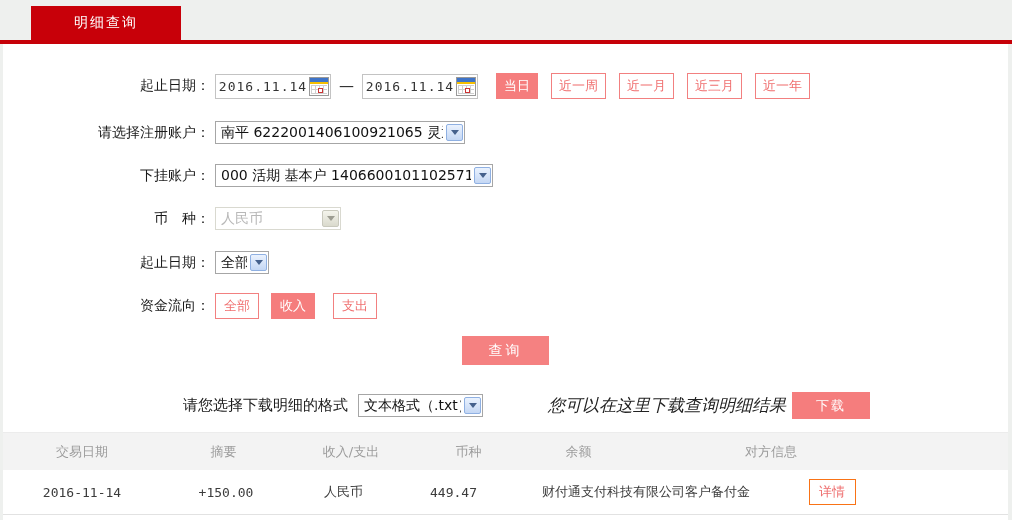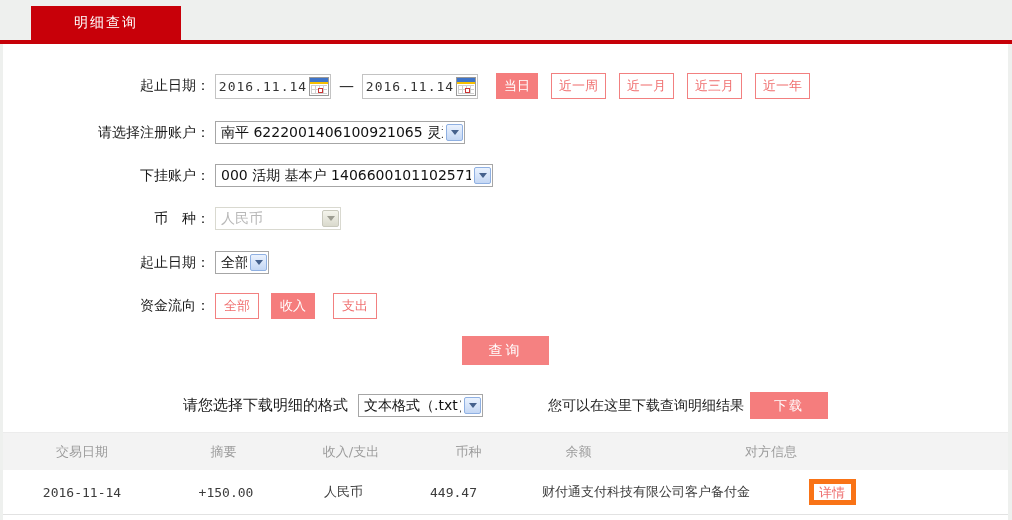--- a/index.html
+++ b/index.html
@@ -70,37 +70,37 @@
   .xsel.disabled .arrow i { border-top-color:#9d9d92; }
 
   .query-btn {
     position:absolute; left:459px; top:292px; width:87px; height:29px;
     background:#f58181; color:#fff; border:none; font-size:14px; letter-spacing:3px;
     cursor:pointer; font-family:inherit;
   }
 
   
   .dl-label { font-size:15px; white-space:nowrap; }
-  .dl-hint { font-size:14px; color:#222; white-space:nowrap; }
+  .dl-hint { font-size:17px; color:#222; white-space:nowrap;font-style:italic; }
   .dl-btn {
     width:78px; height:27px; background:#f57d7d; color:#fff; border:none;
     font-size:13px; letter-spacing:2px; cursor:pointer; font-family:inherit;
   }
 
   
   .thead { top:388px; height:38px; background:#f3f3f3; border-top:1px solid #ececec; }
   .trow  { top:426px; height:45px; border-bottom:1px solid #e2e2e2; background:#fff; }
   .c1{flex:0 0 158px;} .c2{flex:0 0 125px;} .c3{flex:0 0 130px;} .c4{flex:0 0 105px;}
   .c5{flex:0 0 115px;} .c6{flex:0 0 270px;} .c7{flex:0 0 102px;}
   .cell { text-align:center; font-size:13px; }
   .thead .cell { color:#9c9c9c; }
   .trow .cell { color:#3c3c3c; }
   .amount { color:#cc0000; }
   .detail-btn {
-    width:47px; height:26px; background:#fff; border:5px solid #f97316; color:#ee6e6e;
+    width:47px; height:26px; background:#fff; border:1px solid #f97316; color:#ee6e6e;
     font-size:13px; cursor:pointer; font-family:inherit;
   }
 </style>
 </head>
 <body>
 
 <div class="tab">
   <span>明细查询</span>
 </div>
 <div class="underline"></div>

